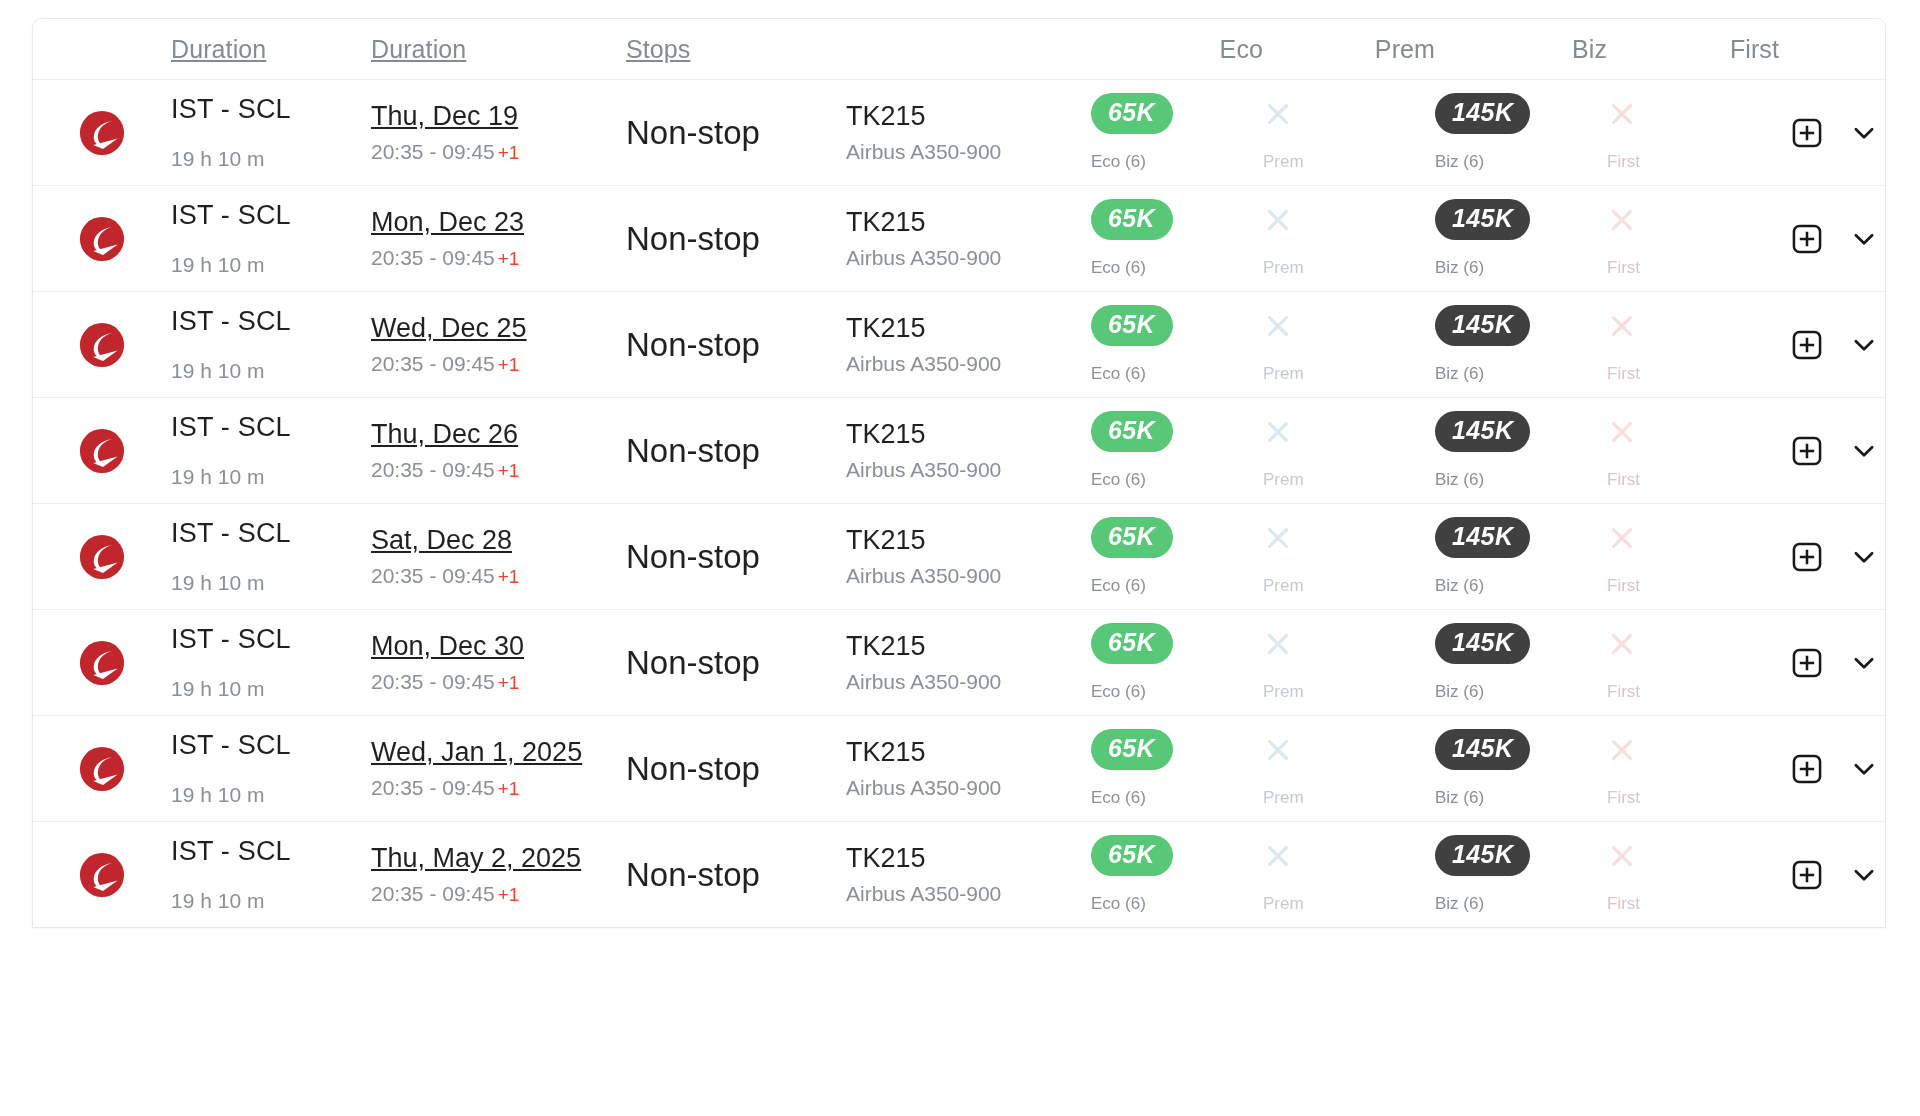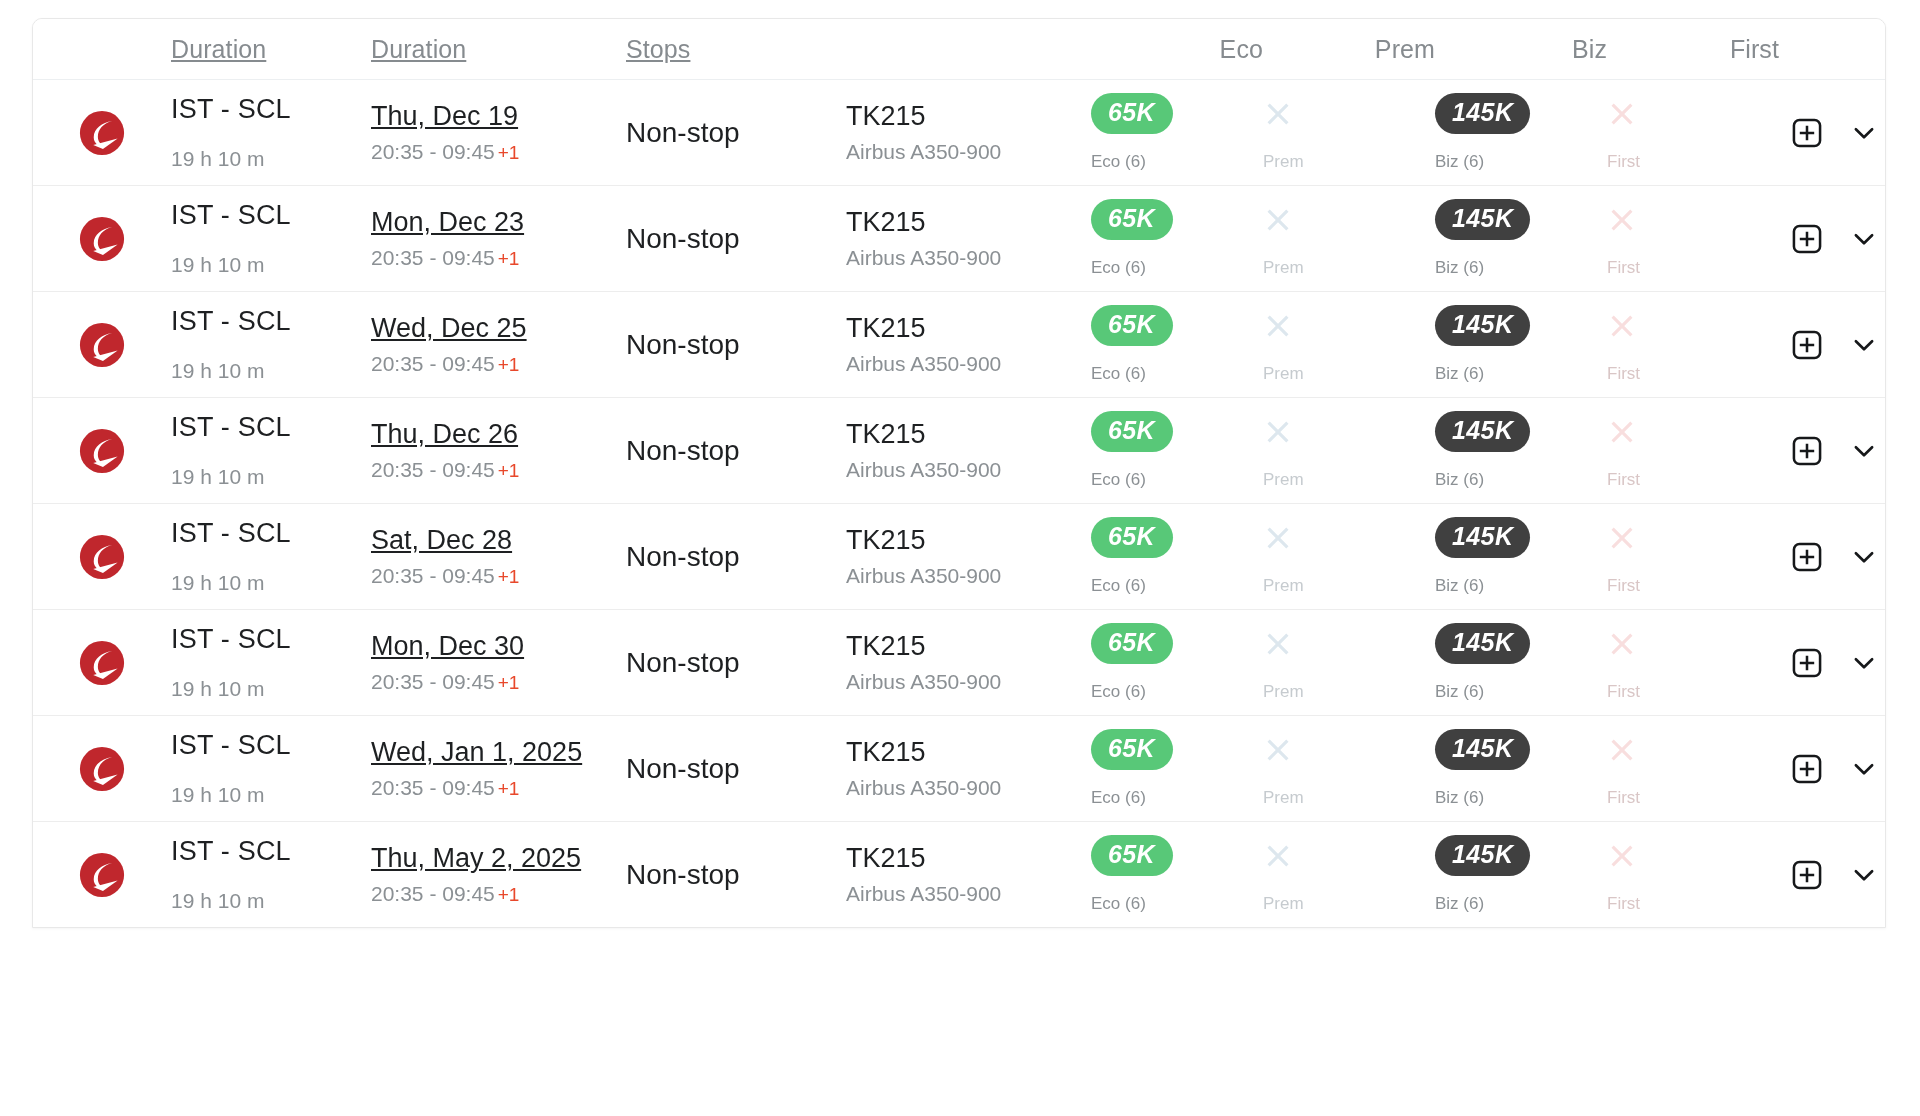--- a/index.html
+++ b/index.html
@@ -119,21 +119,21 @@
     white-space: nowrap;
   }
   .plus-day {
     color: #e8482b;
     font-size: 19px;
     margin-left: 3px;
   }
 
   
   .stops-text {
-    font-size: 28px;
+    font-size: 33px;
     color: #1e2022;
     white-space: nowrap;
   }
 
   
   .flight-main {
     font-size: 27px;
     color: #1e2022;
     line-height: 1.15;
     white-space: nowrap;

